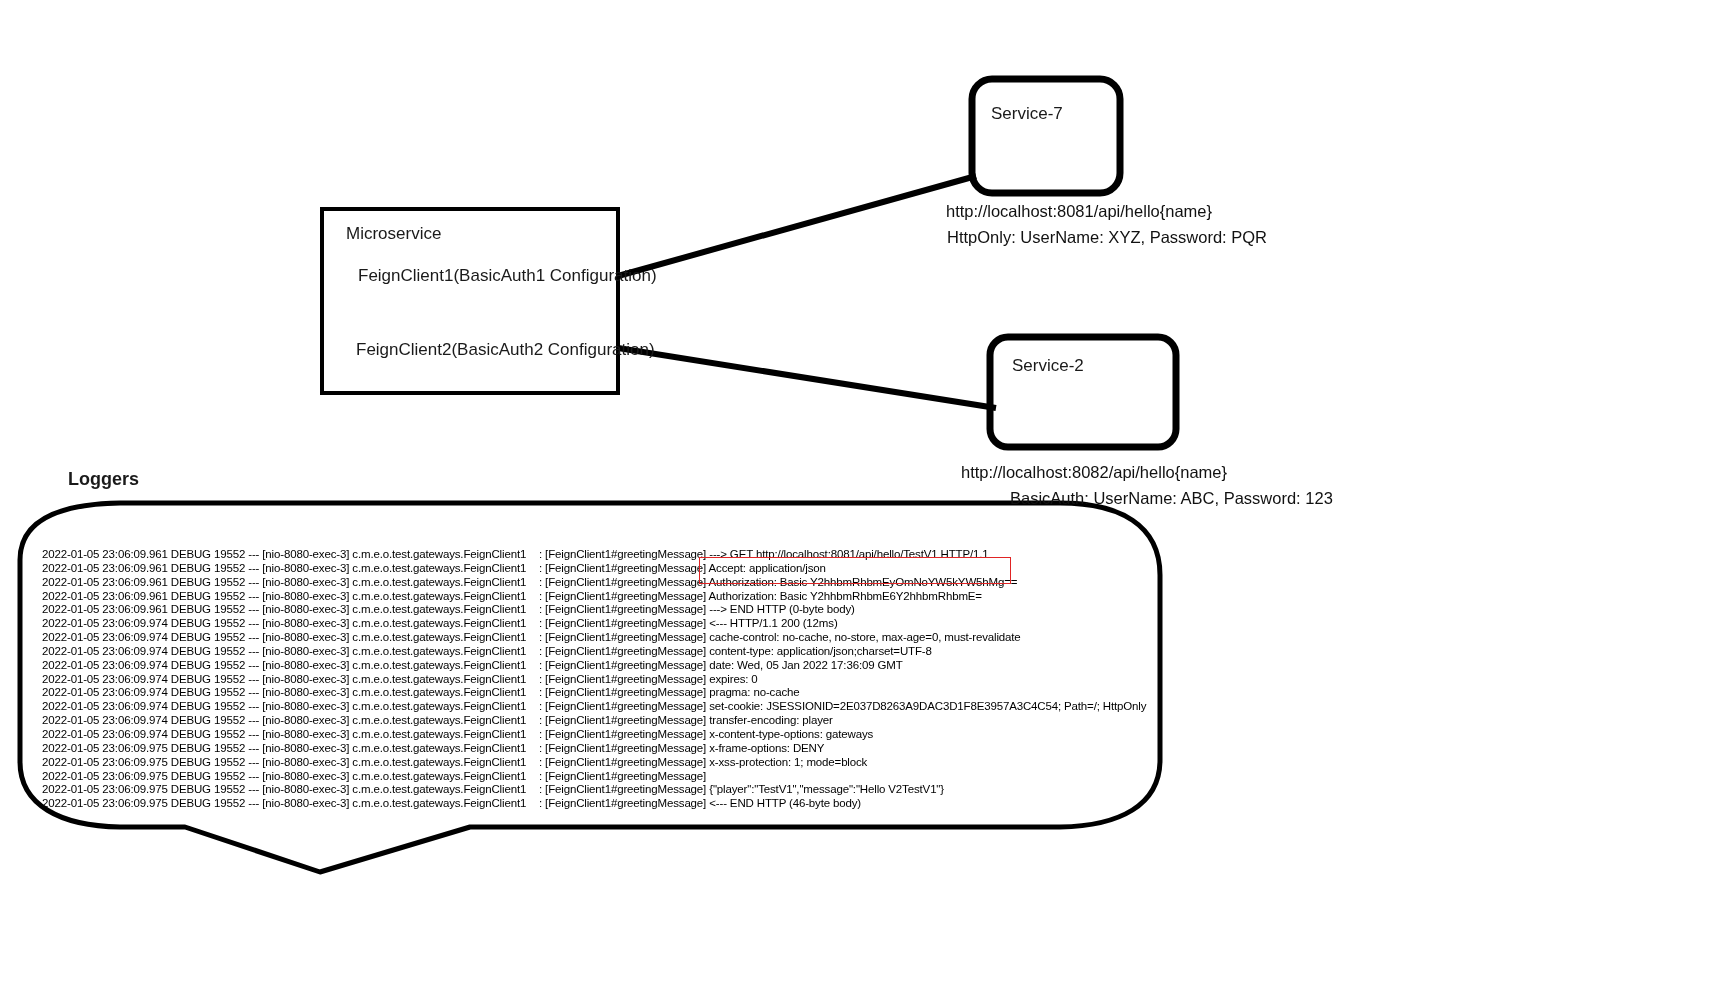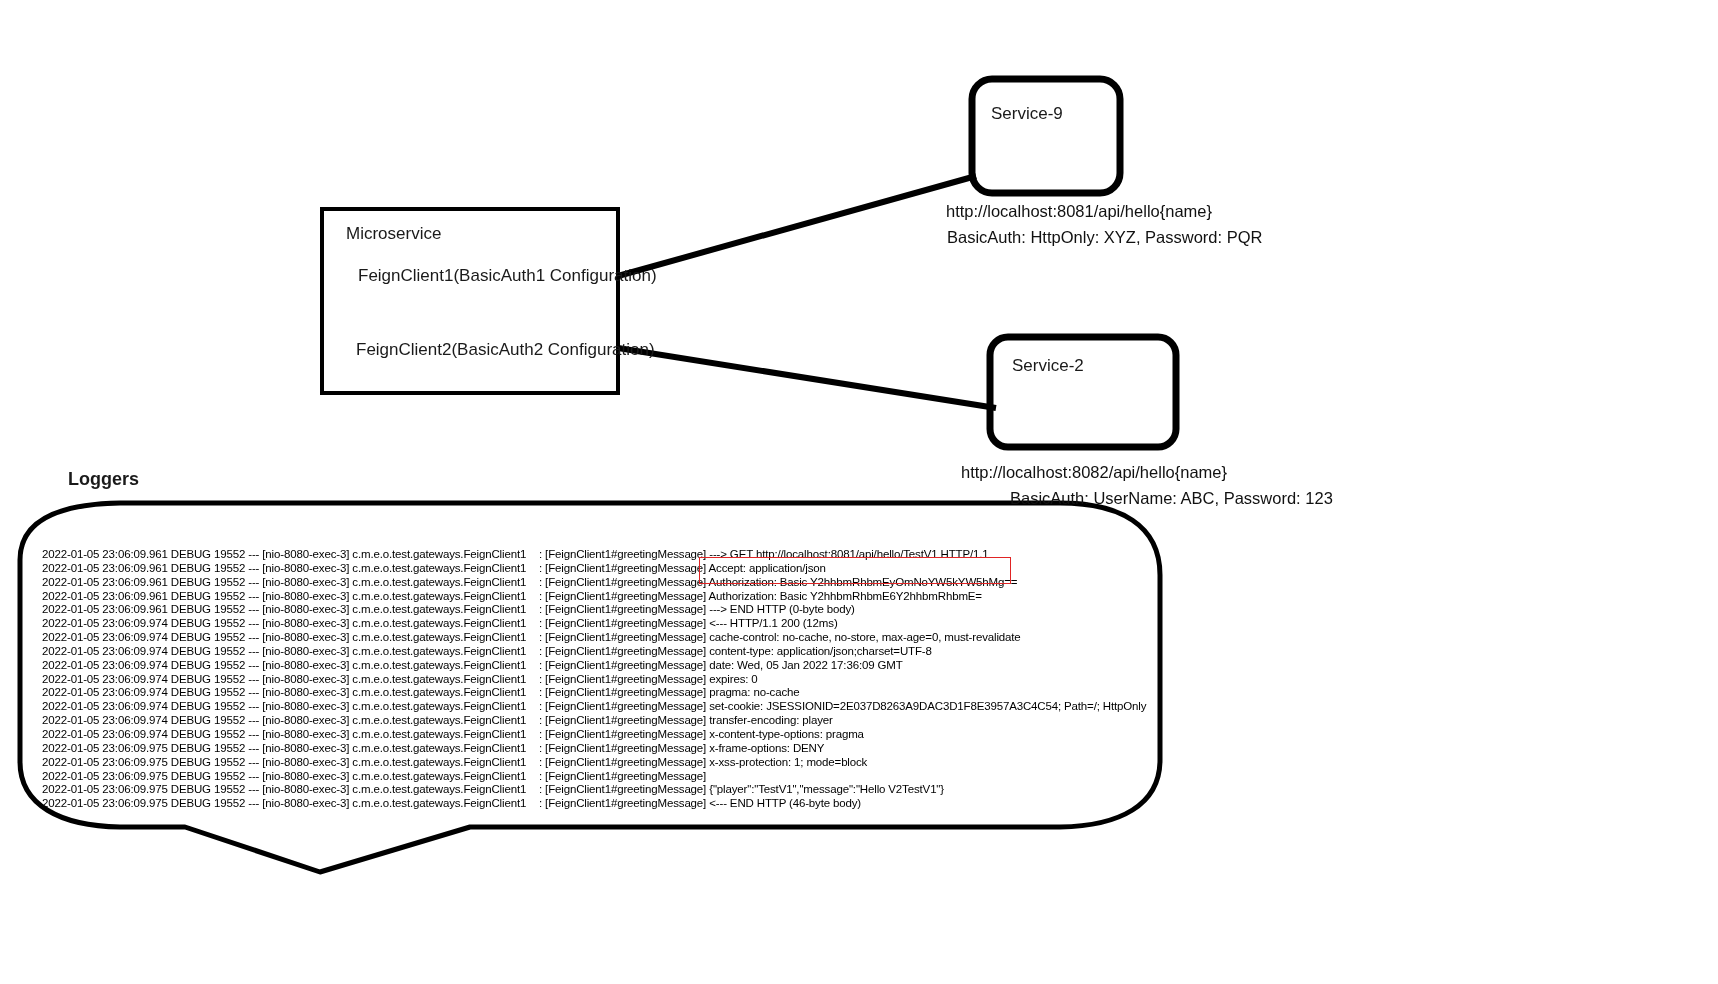--- a/index.html
+++ b/index.html
@@ -59,45 +59,45 @@
              L 185 827
              L 120 827
              C 60 826, 20 805, 20 762
              Z" fill="none" stroke="#000000" stroke-width="5" stroke-linejoin="round"></path>
   </svg>
 
   <div class="node-label ms-title">Microservice</div>
   <div class="node-label fc1">FeignClient1(BasicAuth1 Configuration)</div>
   <div class="node-label fc2">FeignClient2(BasicAuth2 Configuration)</div>
 
-  <div class="node-label svc1">Service-9</div>
+  <div class="node-label svc1">Service-7</div>
   <div class="node-label svc2">Service-2</div>
 
   <div class="meta s1url">http://localhost:8081/api/hello{name}</div>
-  <div class="meta s1auth">BasicAuth: HttpOnly: XYZ, Password: PQR</div>
+  <div class="meta s1auth">HttpOnly: UserName: XYZ, Password: PQR</div>
   <div class="meta s2url">http://localhost:8082/api/hello{name}</div>
   <div class="meta s2auth">BasicAuth: UserName: ABC, Password: 123</div>
 
   <div class="node-label loggers">Loggers</div>
 
   <div class="logblock" id="logblock">
       <div class="logline"><span class="col-a">2022-01-05 23:06:09.961 DEBUG 19552 --- [nio-8080-exec-3] c.m.e.o.test.gateways.FeignClient1</span><span class="col-b">: [FeignClient1#greetingMessage] ---&gt; GET http://localhost:8081/api/hello/TestV1 HTTP/1.1</span></div>
       <div class="logline"><span class="col-a">2022-01-05 23:06:09.961 DEBUG 19552 --- [nio-8080-exec-3] c.m.e.o.test.gateways.FeignClient1</span><span class="col-b">: [FeignClient1#greetingMessage] Accept: application/json</span></div>
       <div class="logline"><span class="col-a">2022-01-05 23:06:09.961 DEBUG 19552 --- [nio-8080-exec-3] c.m.e.o.test.gateways.FeignClient1</span><span class="col-b">: [FeignClient1#greetingMessage] Authorization: Basic Y2hhbmRhbmEyOmNoYW5kYW5hMg==</span></div>
       <div class="logline"><span class="col-a">2022-01-05 23:06:09.961 DEBUG 19552 --- [nio-8080-exec-3] c.m.e.o.test.gateways.FeignClient1</span><span class="col-b">: [FeignClient1#greetingMessage] Authorization: Basic Y2hhbmRhbmE6Y2hhbmRhbmE=</span></div>
       <div class="logline"><span class="col-a">2022-01-05 23:06:09.961 DEBUG 19552 --- [nio-8080-exec-3] c.m.e.o.test.gateways.FeignClient1</span><span class="col-b">: [FeignClient1#greetingMessage] ---&gt; END HTTP (0-byte body)</span></div>
       <div class="logline"><span class="col-a">2022-01-05 23:06:09.974 DEBUG 19552 --- [nio-8080-exec-3] c.m.e.o.test.gateways.FeignClient1</span><span class="col-b">: [FeignClient1#greetingMessage] &lt;--- HTTP/1.1 200 (12ms)</span></div>
       <div class="logline"><span class="col-a">2022-01-05 23:06:09.974 DEBUG 19552 --- [nio-8080-exec-3] c.m.e.o.test.gateways.FeignClient1</span><span class="col-b">: [FeignClient1#greetingMessage] cache-control: no-cache, no-store, max-age=0, must-revalidate</span></div>
       <div class="logline"><span class="col-a">2022-01-05 23:06:09.974 DEBUG 19552 --- [nio-8080-exec-3] c.m.e.o.test.gateways.FeignClient1</span><span class="col-b">: [FeignClient1#greetingMessage] content-type: application/json;charset=UTF-8</span></div>
       <div class="logline"><span class="col-a">2022-01-05 23:06:09.974 DEBUG 19552 --- [nio-8080-exec-3] c.m.e.o.test.gateways.FeignClient1</span><span class="col-b">: [FeignClient1#greetingMessage] date: Wed, 05 Jan 2022 17:36:09 GMT</span></div>
       <div class="logline"><span class="col-a">2022-01-05 23:06:09.974 DEBUG 19552 --- [nio-8080-exec-3] c.m.e.o.test.gateways.FeignClient1</span><span class="col-b">: [FeignClient1#greetingMessage] expires: 0</span></div>
       <div class="logline"><span class="col-a">2022-01-05 23:06:09.974 DEBUG 19552 --- [nio-8080-exec-3] c.m.e.o.test.gateways.FeignClient1</span><span class="col-b">: [FeignClient1#greetingMessage] pragma: no-cache</span></div>
       <div class="logline"><span class="col-a">2022-01-05 23:06:09.974 DEBUG 19552 --- [nio-8080-exec-3] c.m.e.o.test.gateways.FeignClient1</span><span class="col-b">: [FeignClient1#greetingMessage] set-cookie: JSESSIONID=2E037D8263A9DAC3D1F8E3957A3C4C54; Path=/; HttpOnly</span></div>
       <div class="logline"><span class="col-a">2022-01-05 23:06:09.974 DEBUG 19552 --- [nio-8080-exec-3] c.m.e.o.test.gateways.FeignClient1</span><span class="col-b">: [FeignClient1#greetingMessage] transfer-encoding: player</span></div>
-      <div class="logline"><span class="col-a">2022-01-05 23:06:09.974 DEBUG 19552 --- [nio-8080-exec-3] c.m.e.o.test.gateways.FeignClient1</span><span class="col-b">: [FeignClient1#greetingMessage] x-content-type-options: pragma</span></div>
+      <div class="logline"><span class="col-a">2022-01-05 23:06:09.974 DEBUG 19552 --- [nio-8080-exec-3] c.m.e.o.test.gateways.FeignClient1</span><span class="col-b">: [FeignClient1#greetingMessage] x-content-type-options: gateways</span></div>
       <div class="logline"><span class="col-a">2022-01-05 23:06:09.975 DEBUG 19552 --- [nio-8080-exec-3] c.m.e.o.test.gateways.FeignClient1</span><span class="col-b">: [FeignClient1#greetingMessage] x-frame-options: DENY</span></div>
       <div class="logline"><span class="col-a">2022-01-05 23:06:09.975 DEBUG 19552 --- [nio-8080-exec-3] c.m.e.o.test.gateways.FeignClient1</span><span class="col-b">: [FeignClient1#greetingMessage] x-xss-protection: 1; mode=block</span></div>
       <div class="logline"><span class="col-a">2022-01-05 23:06:09.975 DEBUG 19552 --- [nio-8080-exec-3] c.m.e.o.test.gateways.FeignClient1</span><span class="col-b">: [FeignClient1#greetingMessage]</span></div>
       <div class="logline"><span class="col-a">2022-01-05 23:06:09.975 DEBUG 19552 --- [nio-8080-exec-3] c.m.e.o.test.gateways.FeignClient1</span><span class="col-b">: [FeignClient1#greetingMessage] {"player":"TestV1","message":"Hello V2TestV1"}</span></div>
       <div class="logline"><span class="col-a">2022-01-05 23:06:09.975 DEBUG 19552 --- [nio-8080-exec-3] c.m.e.o.test.gateways.FeignClient1</span><span class="col-b">: [FeignClient1#greetingMessage] &lt;--- END HTTP (46-byte body)</span></div>
     </div>
 
   <div class="hl-box" style="border-color: rgb(224, 36, 36);"></div>
 
 </div>

